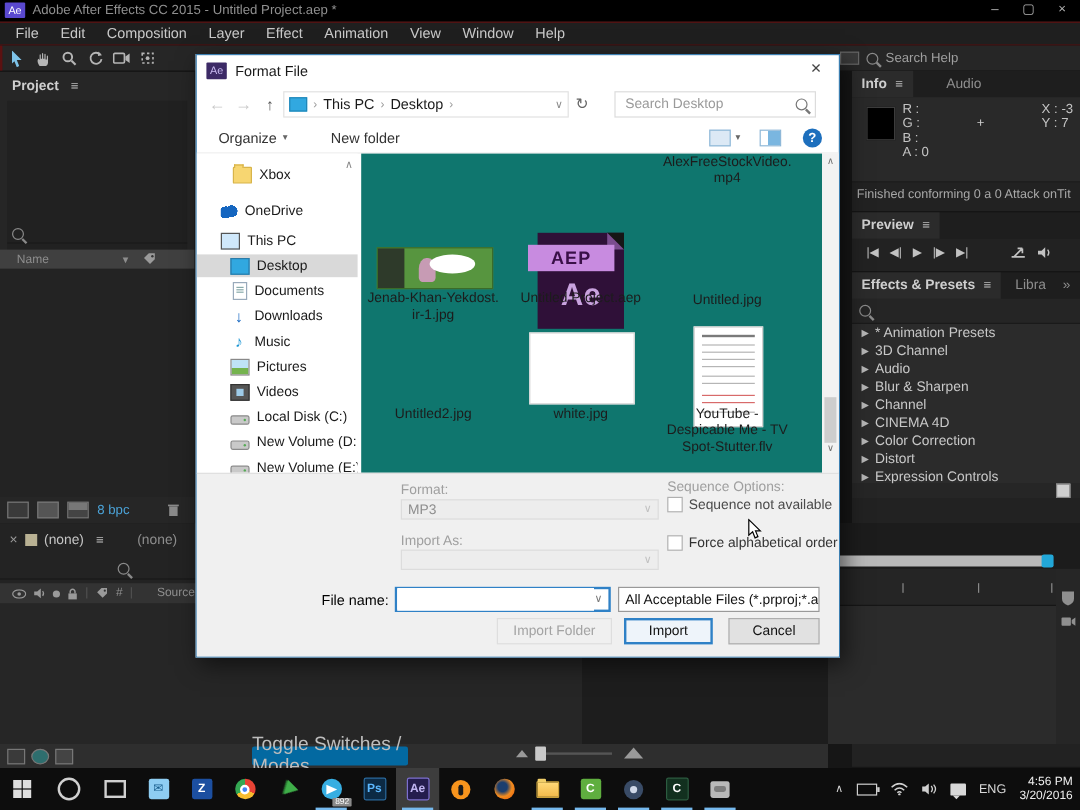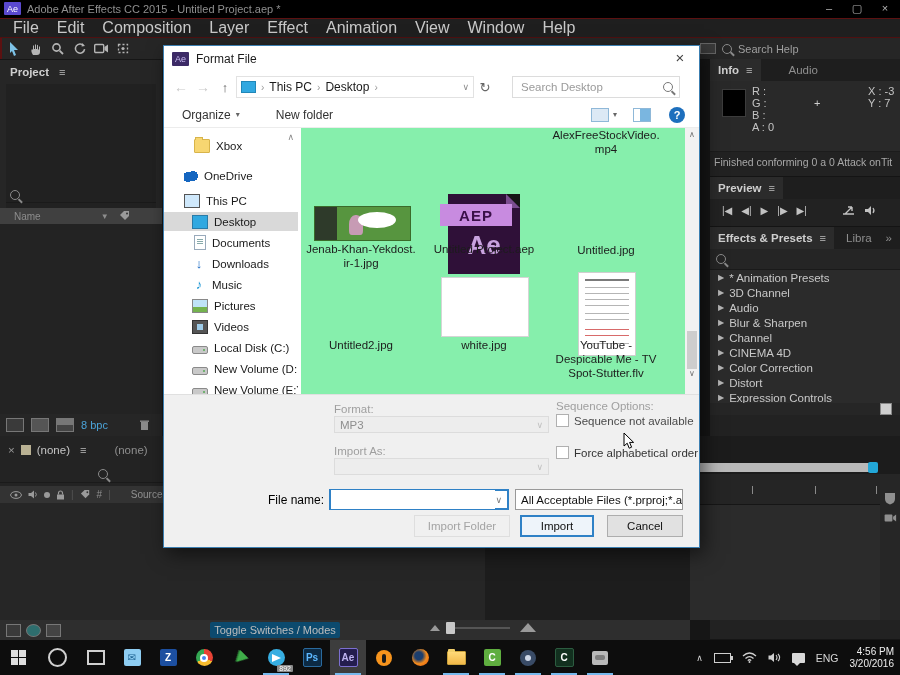--- a/index.html
+++ b/index.html
@@ -9,21 +9,21 @@
   .p{position:absolute;}
 
   
   .titlebar{left:0;top:0;width:900px;height:18px;background:#000;color:#9a9a9a;font-size:11px;}
   .ae-badge{left:4px;top:2px;width:17px;height:13px;background:#5a49cf;color:#fff;font-size:9px;
     display:flex;align-items:center;justify-content:center;border-radius:1px;}
   .title-text{left:27px;top:3px;color:#8f8f8f;}
   .winbtn{top:1px;width:26px;height:15px;color:#b5b5b5;font-size:11px;text-align:center;line-height:15px;}
   .menubar{left:0;top:18px;width:900px;height:20px;background:#1f1f1f;border-top:1px solid #5c1111;
     border-bottom:1px solid #4f1010;box-sizing:border-box;display:flex;align-items:center;padding-left:4px;}
-  .menu-item{color:#c9c9c9;font-size:16px;padding:0 9px;}
+  .menu-item{color:#c9c9c9;font-size:12px;padding:0 9px;}
   .toolbar{left:0;top:38px;width:900px;height:21px;background:#262626;border-left:2px solid #5c1111;
     box-sizing:border-box;display:flex;align-items:center;}
   .tool{width:22px;height:18px;display:flex;align-items:center;justify-content:center;color:#b5b5b5;}
   .searchhelp{position:absolute;left:698px;top:0;height:21px;display:flex;align-items:center;color:#9f9f9f;font-size:11px;gap:6px;}
 
   
   .mag{display:inline-block;width:8px;height:8px;border:1.5px solid #8a8a8a;border-radius:50%;position:relative;}
   .mag::after{content:"";position:absolute;width:5px;height:1.5px;background:#8a8a8a;transform:rotate(45deg);right:-4px;bottom:-2px;}
   .mag.dk{border-color:#777;}
   .mag.dk::after{background:#777;}
@@ -63,22 +63,22 @@
   .tl-header{position:absolute;left:0;top:50px;width:485px;height:17px;background:#333;display:flex;align-items:center;color:#909090;font-size:10px;gap:6px;padding-left:10px;box-sizing:border-box;}
   .tl-right{position:absolute;left:690px;top:0;width:210px;height:184px;background:#1c1c1c;}
   .tl-scroll{position:absolute;left:0;top:27px;width:182px;height:9px;background:#b9b9b9;border-radius:4px;}
   .tl-scroll-cap{position:absolute;right:-6px;top:-1px;width:10px;height:11px;background:#22a7d8;border-radius:2px;}
   .tl-ruler{position:absolute;left:0;top:38px;width:190px;height:30px;background:#252525;border-bottom:1px solid #161616;}
   .tick{position:absolute;top:12px;width:1px;height:8px;background:#8a8a8a;}
   .tl-content{position:absolute;left:0;top:69px;width:190px;height:115px;background:#2b2b2b;}
   .tl-iconstrip{position:absolute;left:190px;top:38px;width:20px;height:146px;background:#262626;display:flex;flex-direction:column;align-items:center;gap:8px;padding-top:18px;box-sizing:border-box;}
 
   .statusbar{left:0;top:561px;width:690px;height:20px;background:#2e2e2e;display:flex;align-items:center;}
-  .toggle-btn{position:absolute;left:210px;top:2px;width:130px;height:16px;background:#0c4a6e;border-radius:2px;
-    color:#bdbdbd;font-size:11px;display:flex;align-items:center;justify-content:center;}
+  .toggle-btn{position:absolute;left:210px;top:2px;width:130px;height:16px;background:#0369a1;border-radius:2px;
+    color:#bdbdbd;font-size:16px;display:flex;align-items:center;justify-content:center;}
   .zoom-slider{position:absolute;left:430px;top:3px;display:flex;align-items:center;gap:10px;}
   .mtn-s{width:0;height:0;border-left:5px solid transparent;border-right:5px solid transparent;border-bottom:6px solid #9a9a9a;}
   .mtn-b{width:0;height:0;border-left:8px solid transparent;border-right:8px solid transparent;border-bottom:9px solid #9a9a9a;}
   .sl-track{width:60px;height:2px;background:#555;position:relative;}
   .sl-thumb{position:absolute;left:-4px;top:-5px;width:9px;height:12px;background:#c9c9c9;border-radius:1px;}
 
   
   .dialog{left:163px;top:45px;width:537px;height:503px;background:#fff;border:1px solid #3c7fb1;
     box-shadow:4px 6px 18px rgba(0,0,0,.55);box-sizing:border-box;color:#1a1a1a;font-size:12px;}
   .dlg-title{left:0;top:0;width:100%;height:26px;display:flex;align-items:center;}
@@ -112,21 +112,21 @@
   .ic-doc{background:#fff;border:1px solid #9ab;width:10px;height:13px;margin-left:2px;}
   .ic-doc::before{content:"";position:absolute;left:2px;top:3px;width:6px;height:1px;background:#8aa;box-shadow:0 2px 0 #8aa,0 4px 0 #8aa;}
   .ic-down{color:#1566c0;font-size:13px;line-height:12px;text-align:center;width:14px;}
   .ic-note{color:#1f97d4;font-size:13px;line-height:12px;text-align:center;width:14px;}
   .ic-pic{background:linear-gradient(to bottom,#bfe3f7 55%,#74b34e 55%);border:1px solid #888;}
   .ic-vid{background:#555;border:1px solid #333;}
   .ic-vid::before{content:"";position:absolute;left:4px;top:3px;width:6px;height:6px;background:#9ecbe8;}
   .ic-disk{height:6px;margin-top:4px;background:#c9c9c9;border:1px solid #8a8a8a;border-radius:2px;}
   .ic-disk::before{content:"";position:absolute;right:2px;top:2px;width:2px;height:2px;background:#5a5;border-radius:50%;}
 
-  .filearea{left:137px;top:82px;width:384px;height:266px;background:#86efac;overflow:hidden;}
+  .filearea{left:137px;top:82px;width:384px;height:266px;background:#0f766e;overflow:hidden;}
   .fcell{position:absolute;text-align:center;font-size:11.5px;color:#1c1c1c;line-height:14px;word-break:break-all;}
   .flabel{width:110px;}
   .scrollv{left:521px;top:82px;width:14px;height:266px;background:#f2f2f2;}
   .scr-btn{position:absolute;left:0;width:14px;height:13px;color:#707070;font-size:8px;text-align:center;line-height:13px;}
   .scr-thumb{position:absolute;left:2px;width:10px;background:#cdcdcd;}
 
   .thumb-jenab{background:#57953f;border:1px solid #3a6b2a;position:relative;}
   .thumb-jenab::before{content:"";position:absolute;left:0;top:0;width:22px;height:100%;background:#2e3a2a;}
   .thumb-jenab::after{content:"";position:absolute;right:14px;top:5px;width:38px;height:16px;background:#fff;border-radius:50%;}
   .jen-fig{position:absolute;left:34px;top:8px;width:14px;height:20px;background:#c79bb4;border-radius:45% 45% 20% 20%;}

